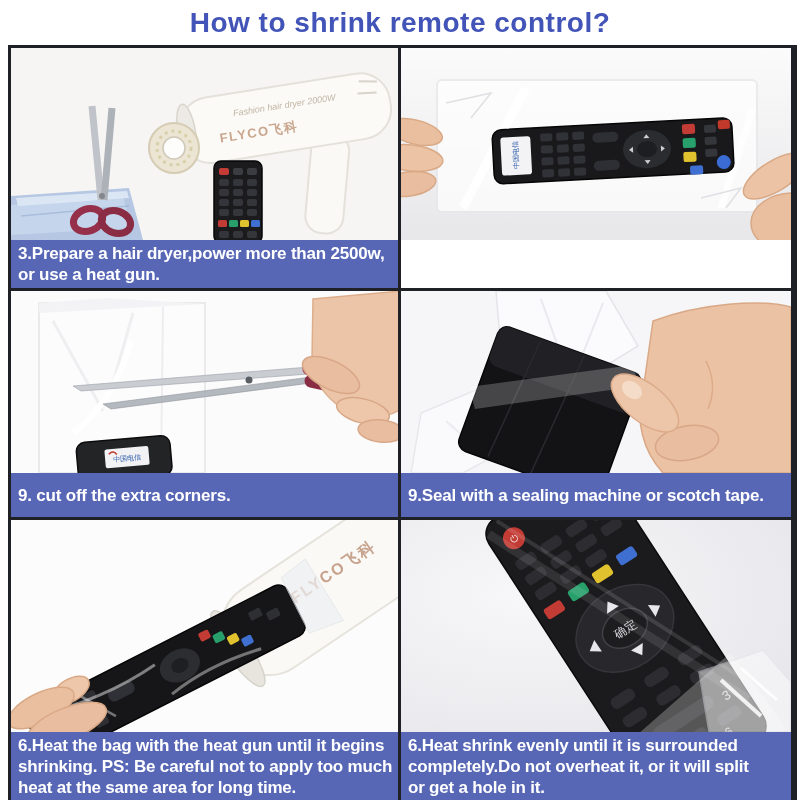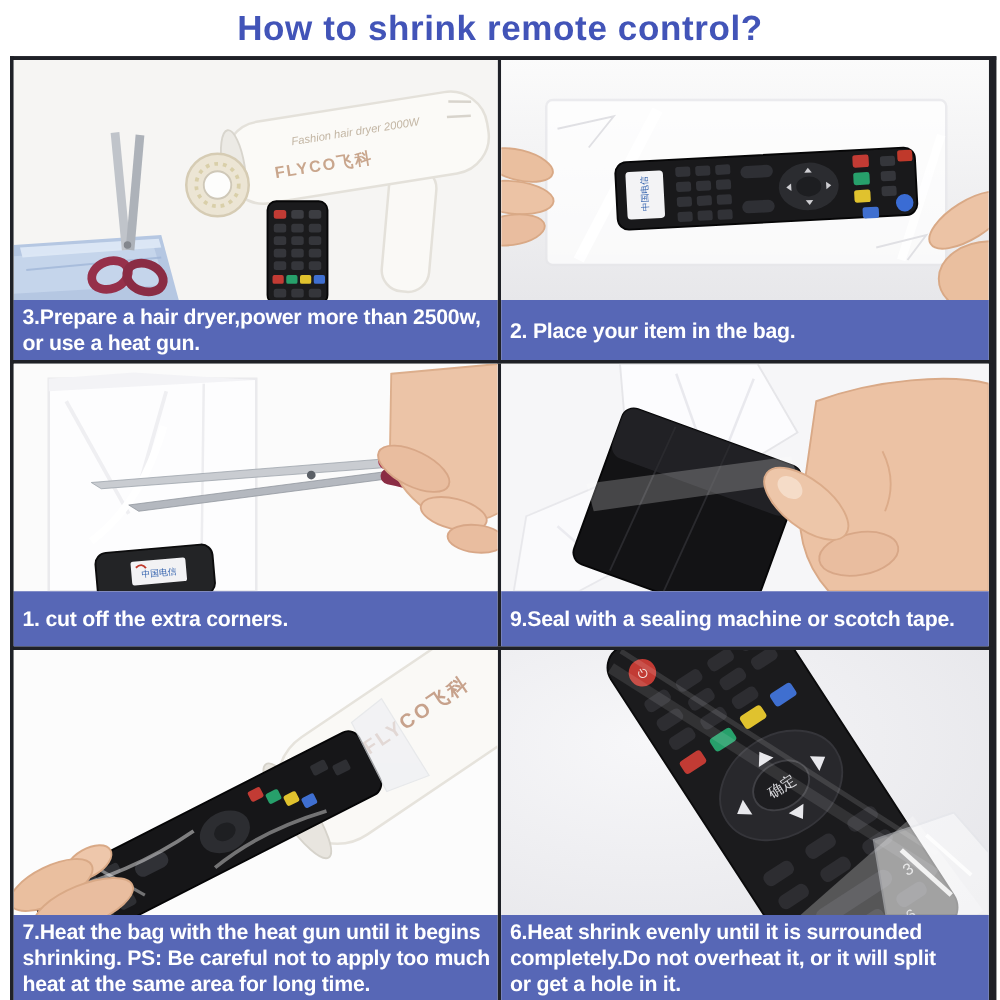--- a/index.html
+++ b/index.html
@@ -157,21 +157,20 @@
               <ellipse cx="14" cy="84" rx="28" ry="12" fill="#eabf9f" stroke="#d9a986" stroke-width="1.5" transform="rotate(14 14 84)"></ellipse>
               <ellipse cx="10" cy="110" rx="32" ry="13" fill="#ecc3a5" stroke="#d9a986" stroke-width="1.5" transform="rotate(6 10 110)"></ellipse>
               <ellipse cx="8" cy="136" rx="27" ry="12" fill="#e9bd9f" stroke="#d9a986" stroke-width="1.5" transform="rotate(-8 8 136)"></ellipse>
             </g>
             <g>
               <ellipse cx="374" cy="128" rx="36" ry="15" fill="#ecc3a5" stroke="#d9a986" stroke-width="1.5" transform="rotate(-32 374 128)"></ellipse>
               <ellipse cx="392" cy="175" rx="42" ry="30" fill="#eabf9f" stroke="#d9a986" stroke-width="1.5"></ellipse>
             </g>
           </svg>
         </div>
-        <div class="caption">2. Place your item in the bag.</div>
       </div>
     </div>
 
     <div class="row r2">
       <div class="cell left">
         <div class="photo">
           <svg viewBox="0 0 390 182" width="390" height="182">
             <rect width="390" height="182" fill="#fbfbfb"></rect>
 
             <g>
@@ -199,21 +198,21 @@
             </g>
 
             <g>
               <path d="M302,8 L390,0 L390,118 C372,130 342,128 324,112 C310,100 303,88 301,68 Z" fill="#ecc4a7" stroke="#dcae8c" stroke-width="1.5"></path>
               <ellipse cx="320" cy="84" rx="31" ry="14" fill="#e9bd9f" stroke="#d8a787" stroke-width="1.5" transform="rotate(26 320 84)"></ellipse>
               <ellipse cx="352" cy="120" rx="27" ry="12" fill="#eec7ab" stroke="#d8a787" stroke-width="1.5" transform="rotate(14 352 120)"></ellipse>
               <ellipse cx="370" cy="140" rx="23" ry="11" fill="#e9bd9f" stroke="#d8a787" stroke-width="1.5" transform="rotate(6 370 140)"></ellipse>
             </g>
           </svg>
         </div>
-        <div class="caption">1. cut off the extra corners.</div>
+        <div class="caption">9. cut off the extra corners.</div>
       </div>
 
       <div class="cell">
         <div class="photo">
           <svg viewBox="0 0 390 182" width="390" height="182">
             <rect width="390" height="182" fill="#f6f6f8"></rect>
 
             <g>
               <polygon points="95,0 205,0 237,55 170,96 100,60" fill="#fcfcfe" opacity="0.92" stroke="#e4e4e8" stroke-width="1.5"></polygon>
               <path d="M140,8 L162,70" stroke="#e9e9ee" stroke-width="2" fill="none"></path>
@@ -281,21 +280,21 @@
               <polygon points="300,118 330,112 336,184 300,180" fill="#eef0f4" opacity="0.7" stroke="#dfe2e6" stroke-width="1"></polygon>
             </g>
 
             <g>
               <ellipse cx="60" cy="170" rx="20" ry="11" fill="#eec7ab" stroke="#d9a986" stroke-width="1.5" transform="rotate(-30 60 170)"></ellipse>
               <ellipse cx="30" cy="188" rx="36" ry="15" fill="#eabf9f" stroke="#d9a986" stroke-width="1.5" transform="rotate(-26 30 188)"></ellipse>
               <ellipse cx="56" cy="204" rx="42" ry="16" fill="#e9bd9f" stroke="#d9a986" stroke-width="1.5" transform="rotate(-22 56 204)"></ellipse>
             </g>
           </svg>
         </div>
-        <div class="caption">7.Heat the bag with the heat gun until it begins
+        <div class="caption">6.Heat the bag with the heat gun until it begins
 shrinking. PS: Be careful not to apply too much
 heat at the same area for long time.</div>
       </div>
 
       <div class="cell">
         <div class="photo">
           <svg viewBox="0 0 390 212" width="390" height="212">
             <defs>
               <radialGradient id="g6" cx="0.3" cy="0.35" r="0.9">
                 <stop offset="0" stop-color="#f7f7f9"></stop>

